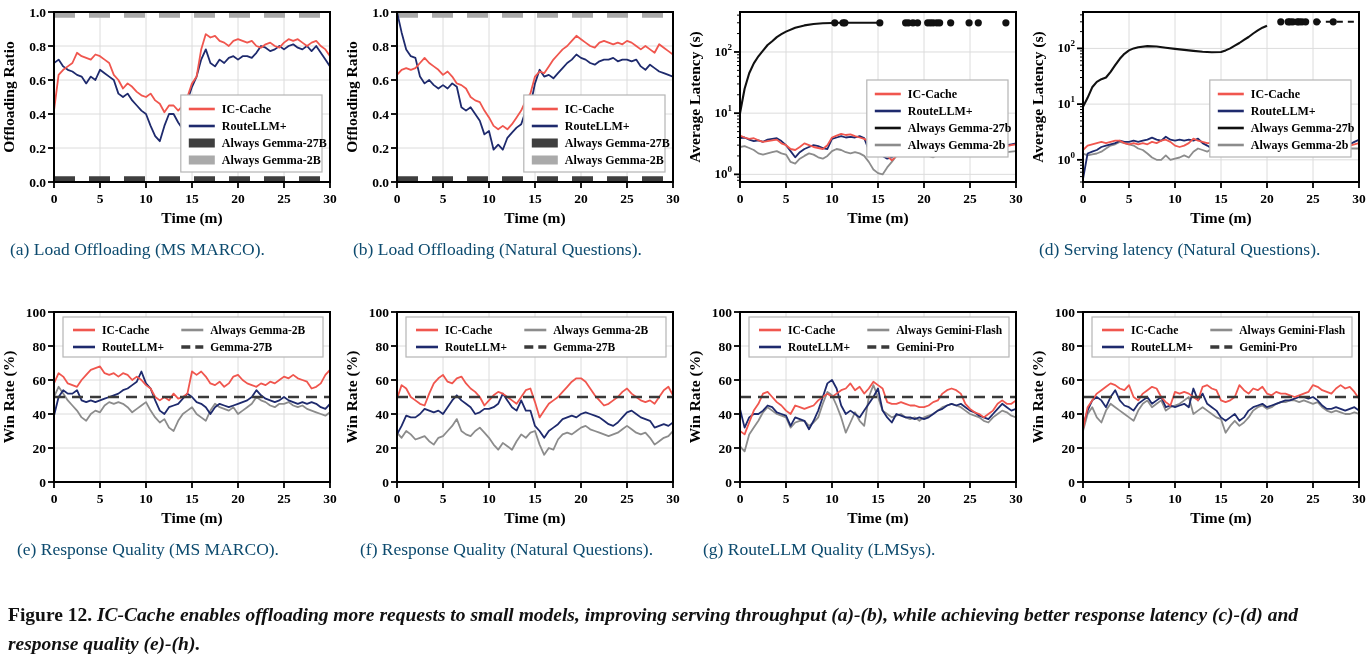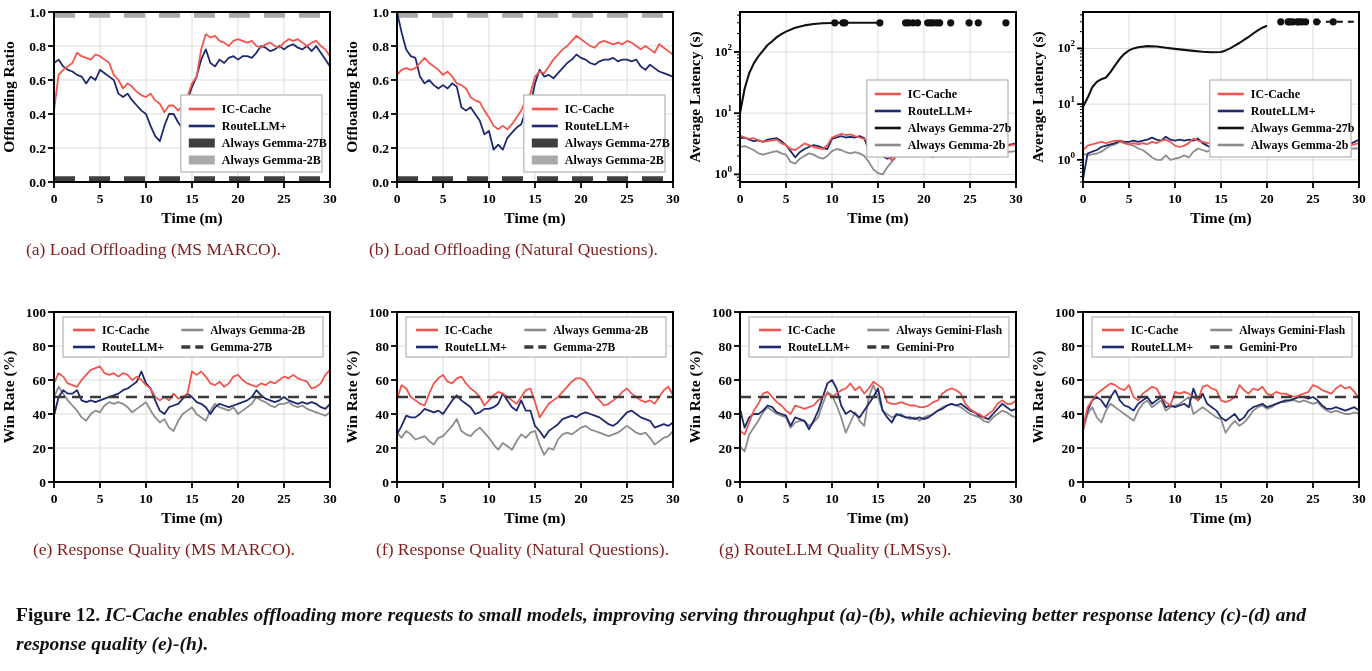--- a/index.html
+++ b/index.html
@@ -1,24 +1,24 @@
 <!DOCTYPE html>
 <html><head>
 <meta charset="utf-8">
 <style>
   html,body{margin:0;padding:0;background:#ffffff;}
   body{width:1372px;height:671px;overflow:hidden;font-family:"Liberation Serif",serif;color:#111;}
   .page{width:1372px;height:671px;background:#fff;}
   .grid{display:grid;grid-template-columns:repeat(4,343px);}
   .cell{width:343px;}
   .chart{width:343px;height:228px;}
-  .subcap{font-size:17.5px;line-height:1.3;text-align:justify;padding:10px 16px 0 26px;color:#7f1d1d;}
+  .subcap{font-size:17.5px;line-height:1.3;text-align:justify;padding:10px 16px 0 10px;color:#0c4a6e;}
   .row1 .subcap{min-height:62px;}
   .row2 .subcap{min-height:48px;margin-left:7px;}
-  .figcap{margin:14px 10px 0 16px;font-size:19.5px;font-weight:bold;line-height:1.5;}
+  .figcap{margin:14px 10px 0 8px;font-size:19.5px;font-weight:bold;line-height:1.5;}
   .figcap .figlabel{font-style:normal;}
   .figcap .figtext{font-style:italic;}
   svg text{font-family:"Liberation Serif",serif;font-weight:bold;}
 </style>
 </head>
 <body>
 
 <div class="page">
   <div class="grid row1">
     <figure class="cell" style="margin:0">
@@ -315,20 +315,21 @@
             <rect x="180.8" y="80" width="141.2" height="77" fill="#fff" stroke="#b5b5b5" stroke-width="1.2"></rect>
             <line x1="188.8" x2="214.8" y1="94" y2="94" stroke="#f0564e" stroke-width="2.6"></line>
             <text x="221.8" y="98" font-size="12" text-anchor="start" fill="#000">IC-Cache</text>
             <line x1="188.8" x2="214.8" y1="111" y2="111" stroke="#1e2a6d" stroke-width="2.6"></line>
             <text x="221.8" y="115" font-size="12" text-anchor="start" fill="#000">RouteLLM+</text>
             <line x1="188.8" x2="214.8" y1="128" y2="128" stroke="#111111" stroke-width="2.6"></line>
             <text x="221.8" y="132" font-size="12" text-anchor="start" fill="#000">Always Gemma-27b</text>
             <line x1="188.8" x2="214.8" y1="145" y2="145" stroke="#8c8c8c" stroke-width="2.6"></line>
             <text x="221.8" y="149" font-size="12" text-anchor="start" fill="#000">Always Gemma-2b</text>
           </svg></div>
+      <figcaption class="subcap">(d) Serving latency (Natural Questions).</figcaption>
     </figure>
   </div>
   <div class="grid row2">
     <figure class="cell" style="margin:0">
       <div class="chart"><svg width="340" height="228" viewBox="0 0 340 228">
             <clipPath id="clip4">
               <rect x="54" y="12" width="276" height="170"></rect>
             </clipPath>
             <line x1="100" x2="100" y1="12" y2="182" stroke="#dcdcdc" stroke-width="1"></line>
             <line x1="146" x2="146" y1="12" y2="182" stroke="#dcdcdc" stroke-width="1"></line>

